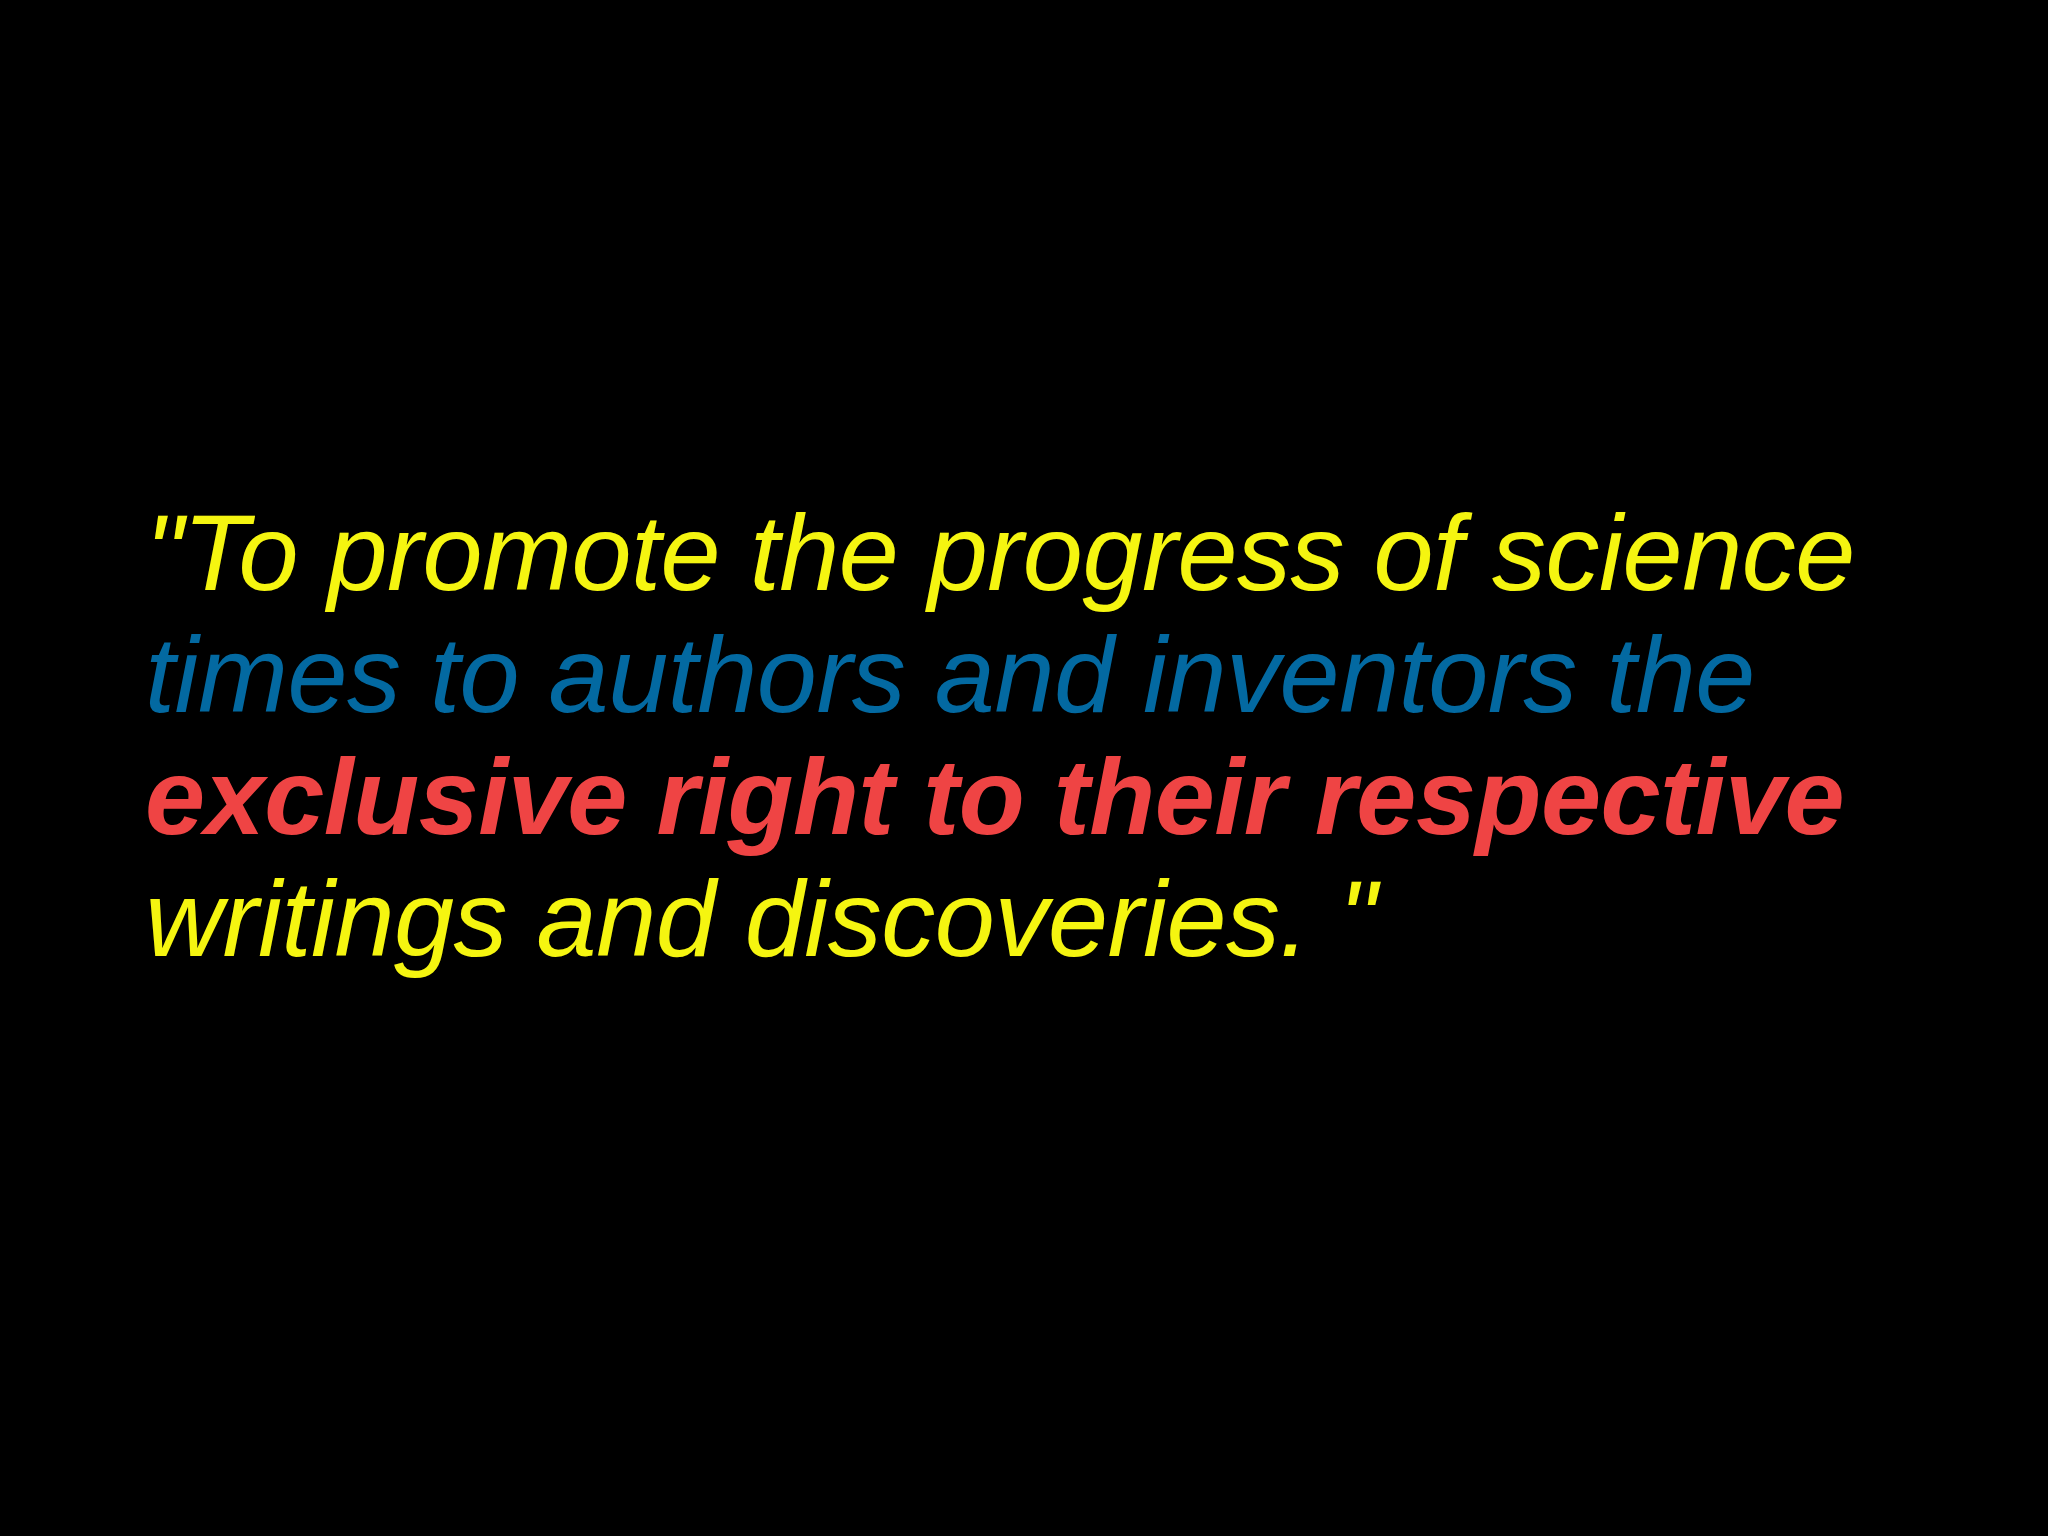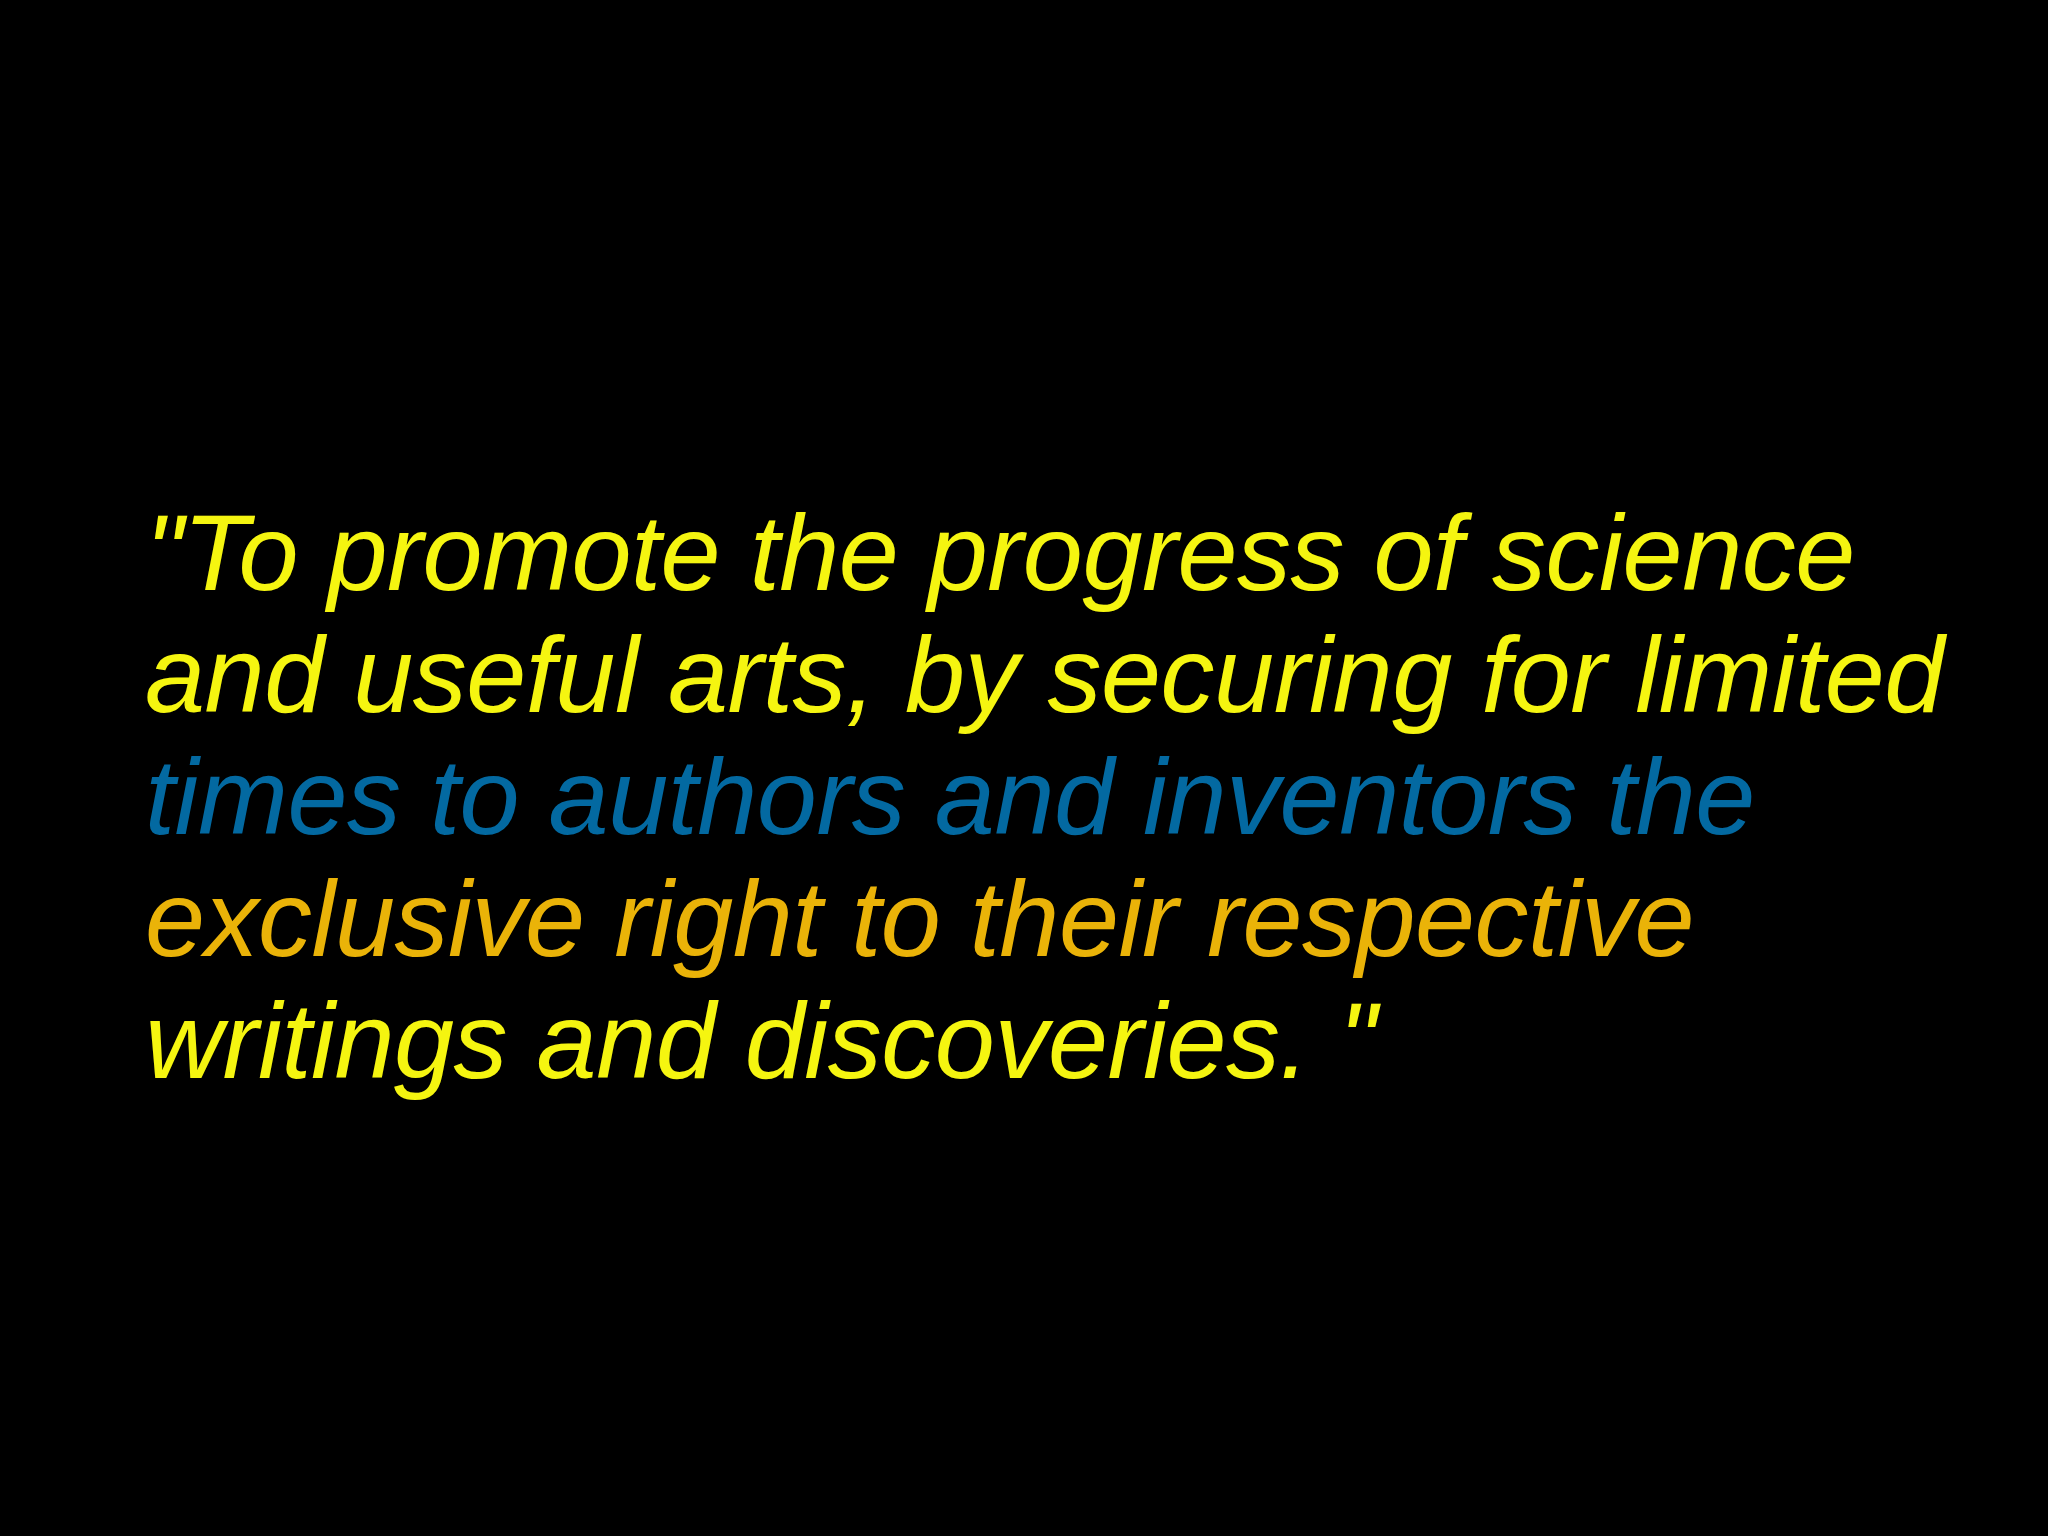--- a/index.html
+++ b/index.html
@@ -48,19 +48,18 @@
     padding: 0;
   }
 </style>
 </head>
 <body style="background-color: rgb(0, 0, 0);">
 
 <div id="slide" style="background-color: rgb(0, 0, 0);">
 
   <div id="quote-block">
     <span class="quote-line" style="color: rgb(245, 245, 16);">"To promote the progress of science</span>
-    <span class="quote-line" style="color: rgb(245, 245, 16);">and useful arts, by securing for limited</span>
     <span class="quote-line" style="color: #0369a1;">times to authors and inventors the</span>
-    <span class="quote-line" style="color: #eab308;">exclusive right to their respective</span>
+    <span class="quote-line" style="color: #ef4444; font-weight: bold;">exclusive right to their respective</span>
     <span class="quote-line" style="color: rgb(245, 245, 16);">writings and discoveries. "</span>
   </div>
 
 </div>
 
 </body></html>

